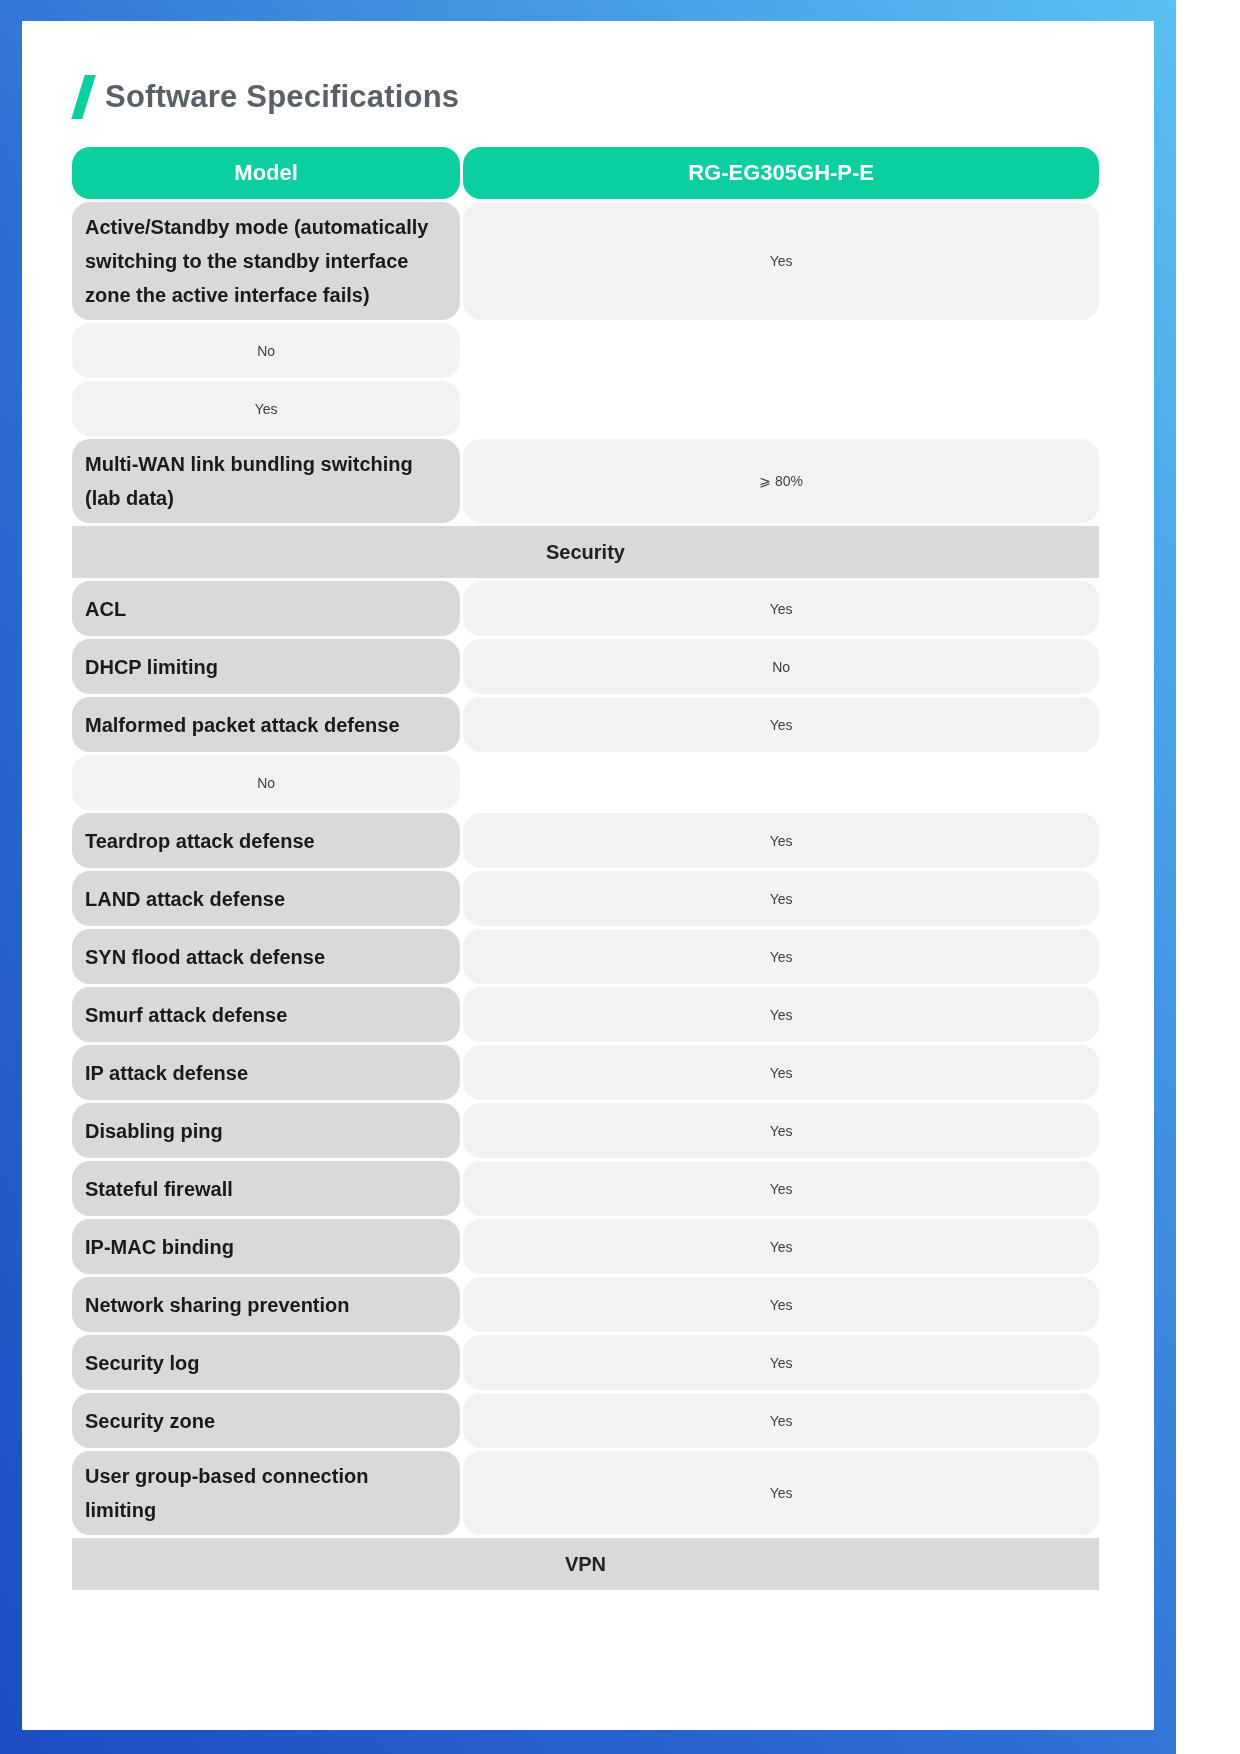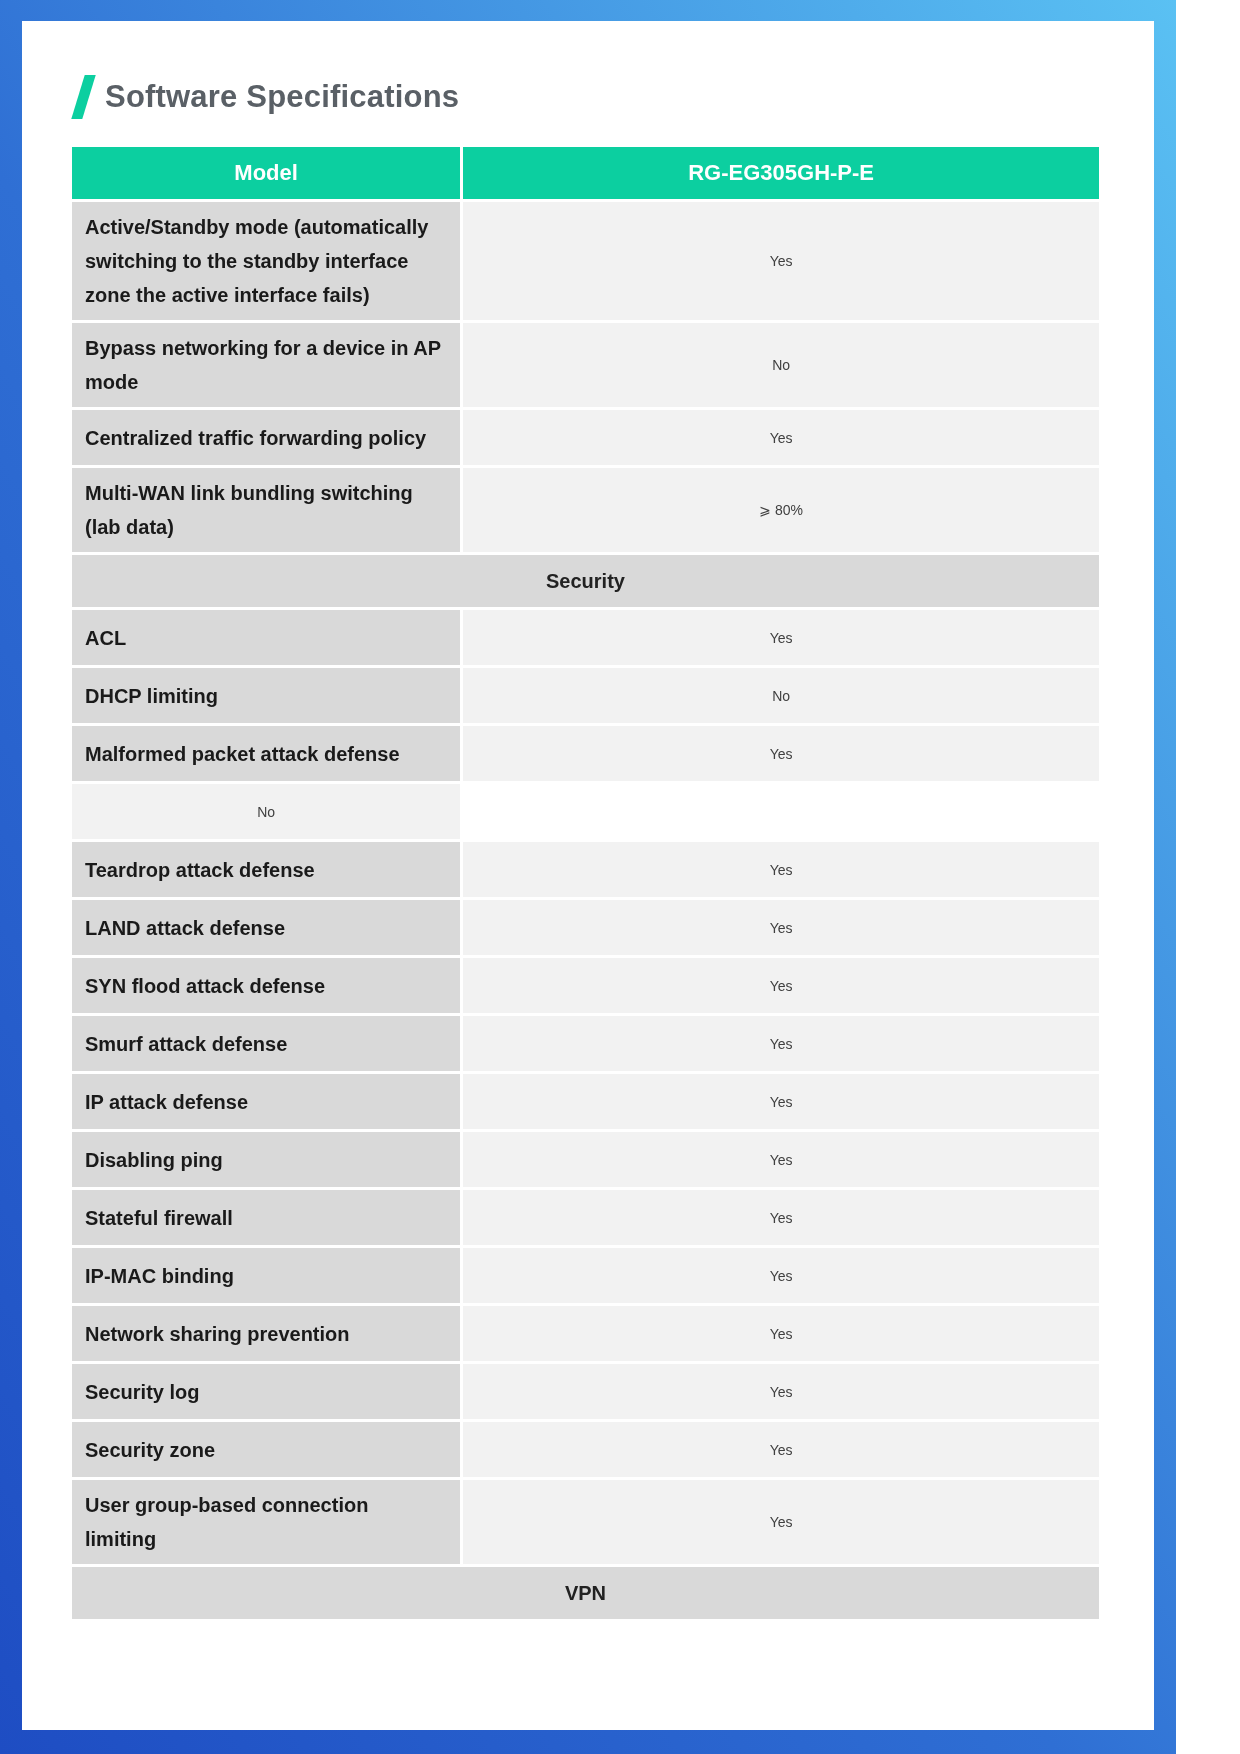--- a/index.html
+++ b/index.html
@@ -52,20 +52,21 @@
     background:#0ccfa0;
     color:#ffffff;
     font-weight:bold;
     font-size:22px;
     min-height:52px;
     display:flex;align-items:center;justify-content:center;
     text-align:center;
   }
   .cell{
     box-sizing:border-box;
+    border-radius:18px;
   }
   .cell.label{
     background:#d9d9d9;
     color:#1a1a1a;
     font-weight:bold;
     font-size:20px;
     line-height:34px;
     min-height:55px;
     display:flex;align-items:center;
     padding:8px 18px 8px 13px;
@@ -108,25 +109,23 @@
       <div class="row header">
         <div class="cell">Model</div>
         <div class="cell">RG-EG305GH-P-E</div>
       </div>
 
     <div class="row">
           <div class="cell label">Active/Standby mode (automatically switching to the standby interface zone the active interface fails)</div>
           <div class="cell value">Yes</div>
         </div>
         <div class="row">
-          <div class="cell label">Bypass networking for a device in AP mode</div>
           <div class="cell value">No</div>
         </div>
         <div class="row">
-          <div class="cell label">Centralized traffic forwarding policy</div>
           <div class="cell value">Yes</div>
         </div>
         <div class="row">
           <div class="cell label">Multi-WAN link bundling switching (lab data)</div>
           <div class="cell value">⩾ 80%</div>
         </div>
         <div class="row section-row">
           <div class="section-label">Security</div>
         </div>
         <div class="row">

